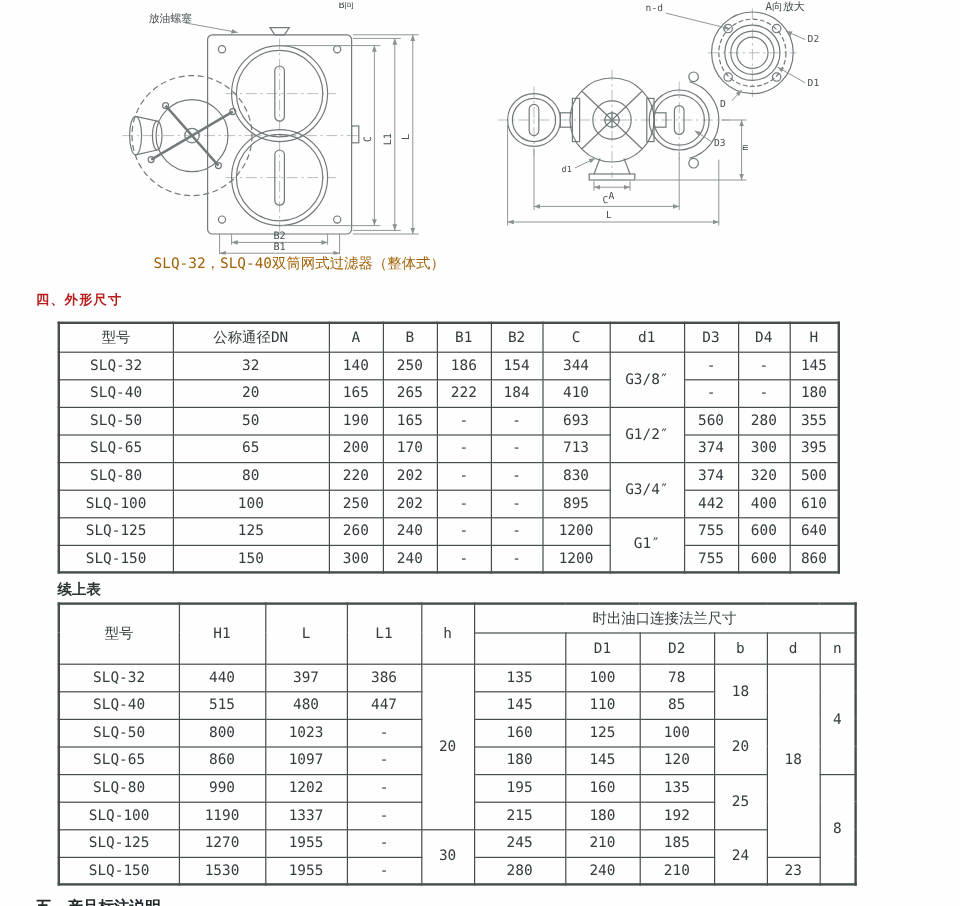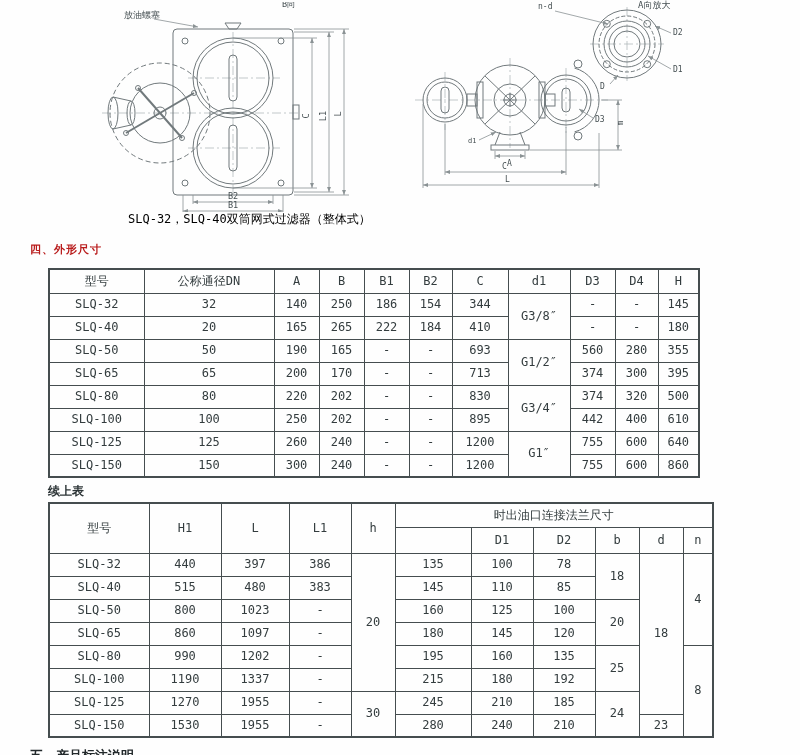--- a/index.html
+++ b/index.html
@@ -1,19 +1,19 @@
 <!DOCTYPE html>
 <html><head>
 <meta charset="utf-8">
 <style>
   html,body{margin:0;padding:0;background:#fff;}
   .page{position:relative;width:800px;height:755px;background:#fefefe;overflow:hidden;
         font-family:"DejaVu Sans Mono","Liberation Mono",monospace;color:#333c3e;}
   .abs{position:absolute;}
-  .caption{font-size:12px;white-space:nowrap;color:#000000;}
+  .caption{font-size:12px;white-space:nowrap;color:#a16207;}
   .section-heading{font-size:11px;font-weight:bold;color:#b91c1c;letter-spacing:1px;white-space:nowrap;}
   .continued{font-size:12px;font-weight:bold;color:#2c3436;white-space:nowrap;}
   table.dim{border-collapse:collapse;table-layout:fixed;border:2px solid #454d4f;background:#fefefe;}
   table.dim td{border:1px solid #454d4f;text-align:center;vertical-align:middle;
                font-size:12px;line-height:1.05;padding:0;color:#333c3e;overflow:hidden;white-space:nowrap;}
   #table1 thead tr{height:24px;}
   #table1 tbody tr{height:23px;}
   #table2 thead tr.h1{height:24px;}
   #table2 thead tr.h2{height:26px;}
   #table2 tbody tr{height:23px;}
@@ -391,21 +391,21 @@
             <td>100</td>
             <td>78</td>
             <td rowspan="2">18</td>
             <td rowspan="7">18</td>
             <td rowspan="4">4</td>
           </tr>
           <tr>
             <td>SLQ-40</td>
             <td>515</td>
             <td>480</td>
-            <td>383</td>
+            <td>447</td>
             <td>145</td>
             <td>110</td>
             <td>85</td>
           </tr>
           <tr>
             <td>SLQ-50</td>
             <td>800</td>
             <td>1023</td>
             <td>-</td>
             <td>160</td>

